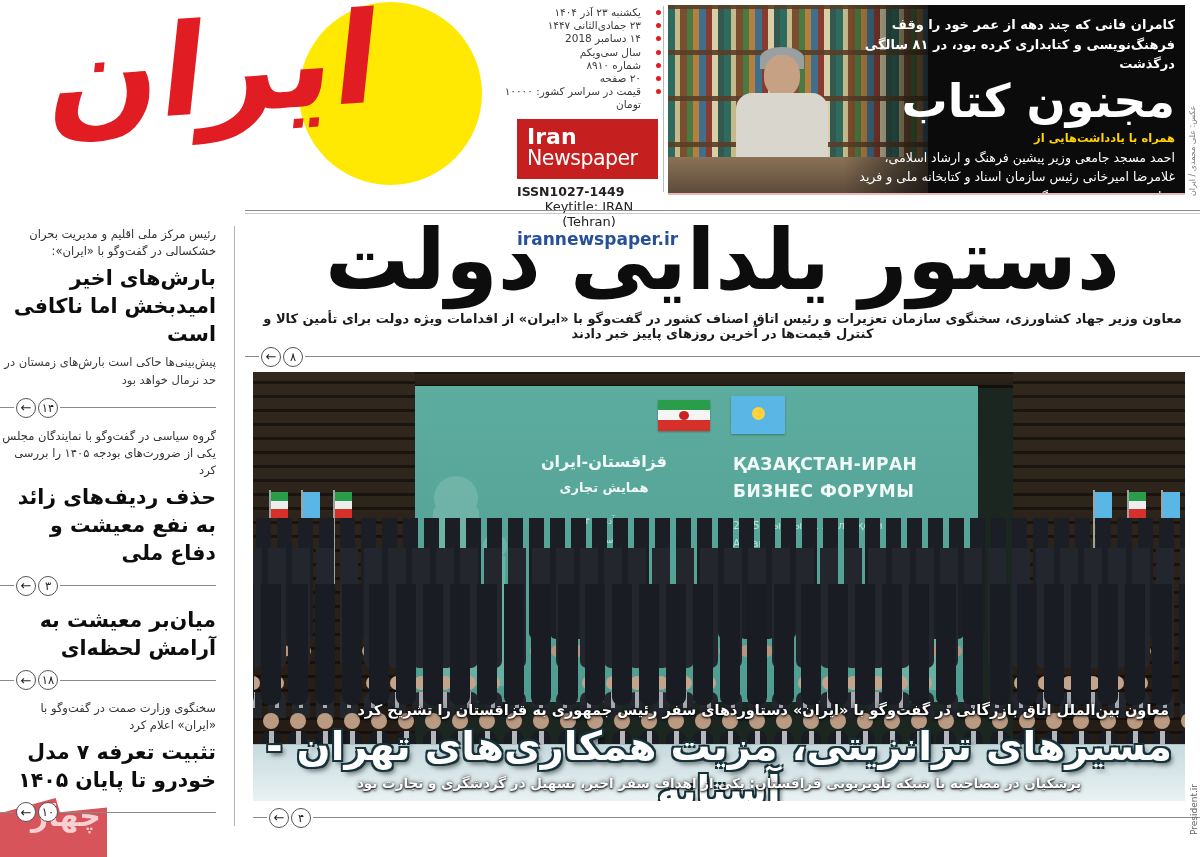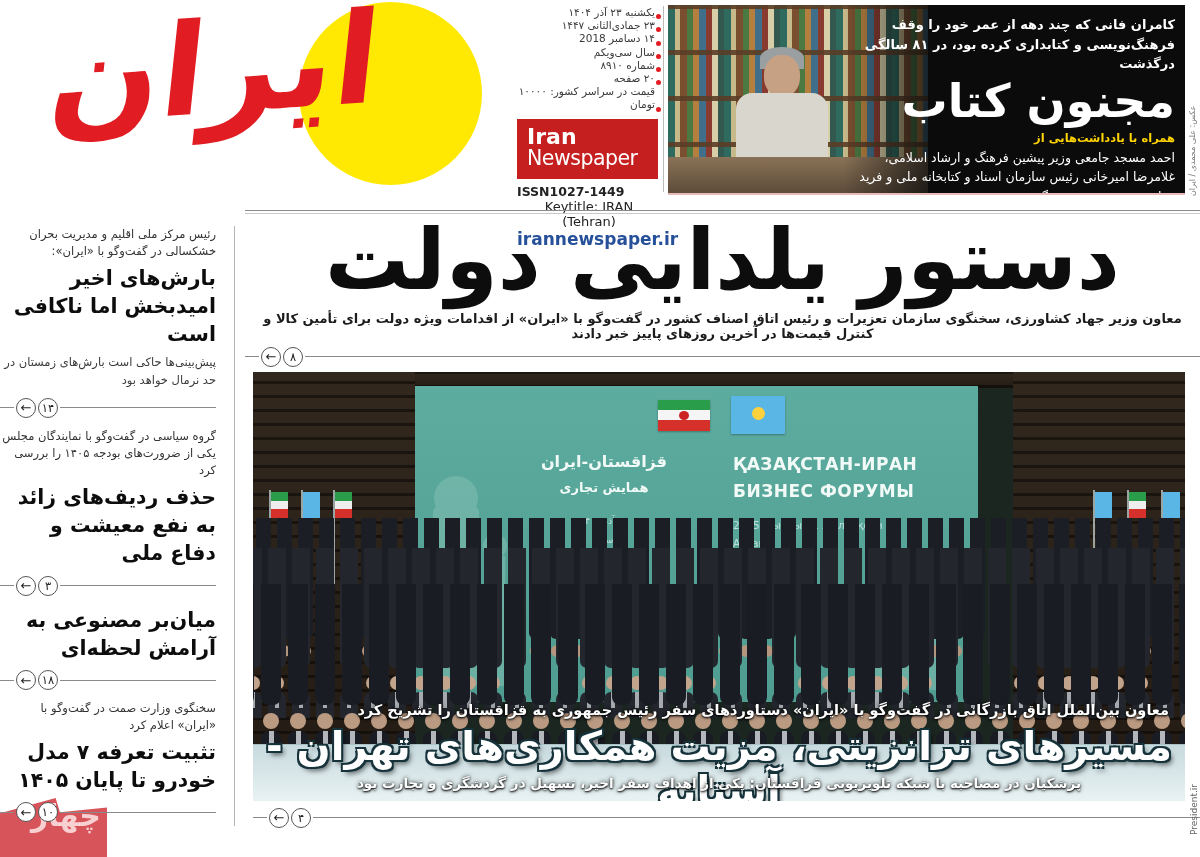--- a/index.html
+++ b/index.html
@@ -5,21 +5,21 @@
   * { margin:0; padding:0; box-sizing:border-box; }
   body { background:#fff; font-family:"DejaVu Sans", sans-serif; }
   .page { position:relative; width:1200px; height:857px; background:#fff; overflow:hidden; }
 
   
   .yellow-circle { position:absolute; left:299px; top:2px; width:183px; height:183px; border-radius:50%; background:#ffe903; }
   .logo-fa { position:absolute; left:0; top:-8px; width:430px; text-align:center;
              font-size:128px; font-weight:bold; color:#e11c22; transform:skewX(-10deg) rotate(-4deg); line-height:1.2; }
   .mast-info { position:absolute; left:495px; top:6px; width:166px; }
   .dates { list-style:none; }
-  .dates li { display:flex; gap:1px; align-items:flex-end; font-size:10.5px; line-height:13.2px; color:#3a3a3a; }
+  .dates li { display:flex; gap:15px; align-items:flex-start; font-size:10.5px; line-height:13.2px; color:#3a3a3a; }
   .dot { width:5px; height:5px; border-radius:50%; background:#e11c22; margin-top:4px; flex:none; }
   .brand-box { margin:7px 0 5px 22px; width:141px; background:#c5201f; color:#fff; padding:8px 10px 10px; }
   .brand-l1 { font-size:22px; font-weight:bold; line-height:.95; }
   .brand-l2 { font-size:20.5px; line-height:1.05; letter-spacing:-.5px; }
   .issn { margin-left:22px; font-size:12.5px; color:#222; font-weight:600; }
   .keytitle { margin-left:22px; font-size:13px; color:#222;text-align:center; }
   .website { display:block; margin-left:22px; font-size:17px; font-weight:bold; color:#27509b; text-decoration:none; }
   .mast-divider { position:absolute; left:663px; top:6px; width:1px; height:186px; background:#bbb; }
 
   
@@ -204,21 +204,21 @@
       <p class="sb-kicker">گروه سیاسی در گفت‌وگو با نمایندگان مجلس یکی از ضرورت‌های بودجه ۱۴۰۵ را بررسی کرد</p>
       <h3 class="sb-headline">حذف ردیف‌های زائد به نفع معیشت و دفاع ملی</h3>
       <div class="pref" dir="ltr">
         <span class="pstub"></span>
         <span class="pcirc parrow">←</span>
         <span class="pcirc">۳</span>
         <span class="pfill"></span>
       </div>
     </article>
     <article class="sb-item">
-      <h3 class="sb-headline">میان‌بر مصنوعی به آرامش لحظه‌ای</h3>
+      <h3 class="sb-headline">میان‌بر معیشت به آرامش لحظه‌ای</h3>
       <div class="pref" dir="ltr">
         <span class="pstub"></span>
         <span class="pcirc parrow">←</span>
         <span class="pcirc">۱۸</span>
         <span class="pfill"></span>
       </div>
     </article>
     <article class="sb-item">
       <p class="sb-kicker">سخنگوی وزارت صمت در گفت‌وگو با «ایران» اعلام کرد</p>
       <h3 class="sb-headline">تثبیت تعرفه ۷ مدل خودرو تا پایان ۱۴۰۵</h3>

